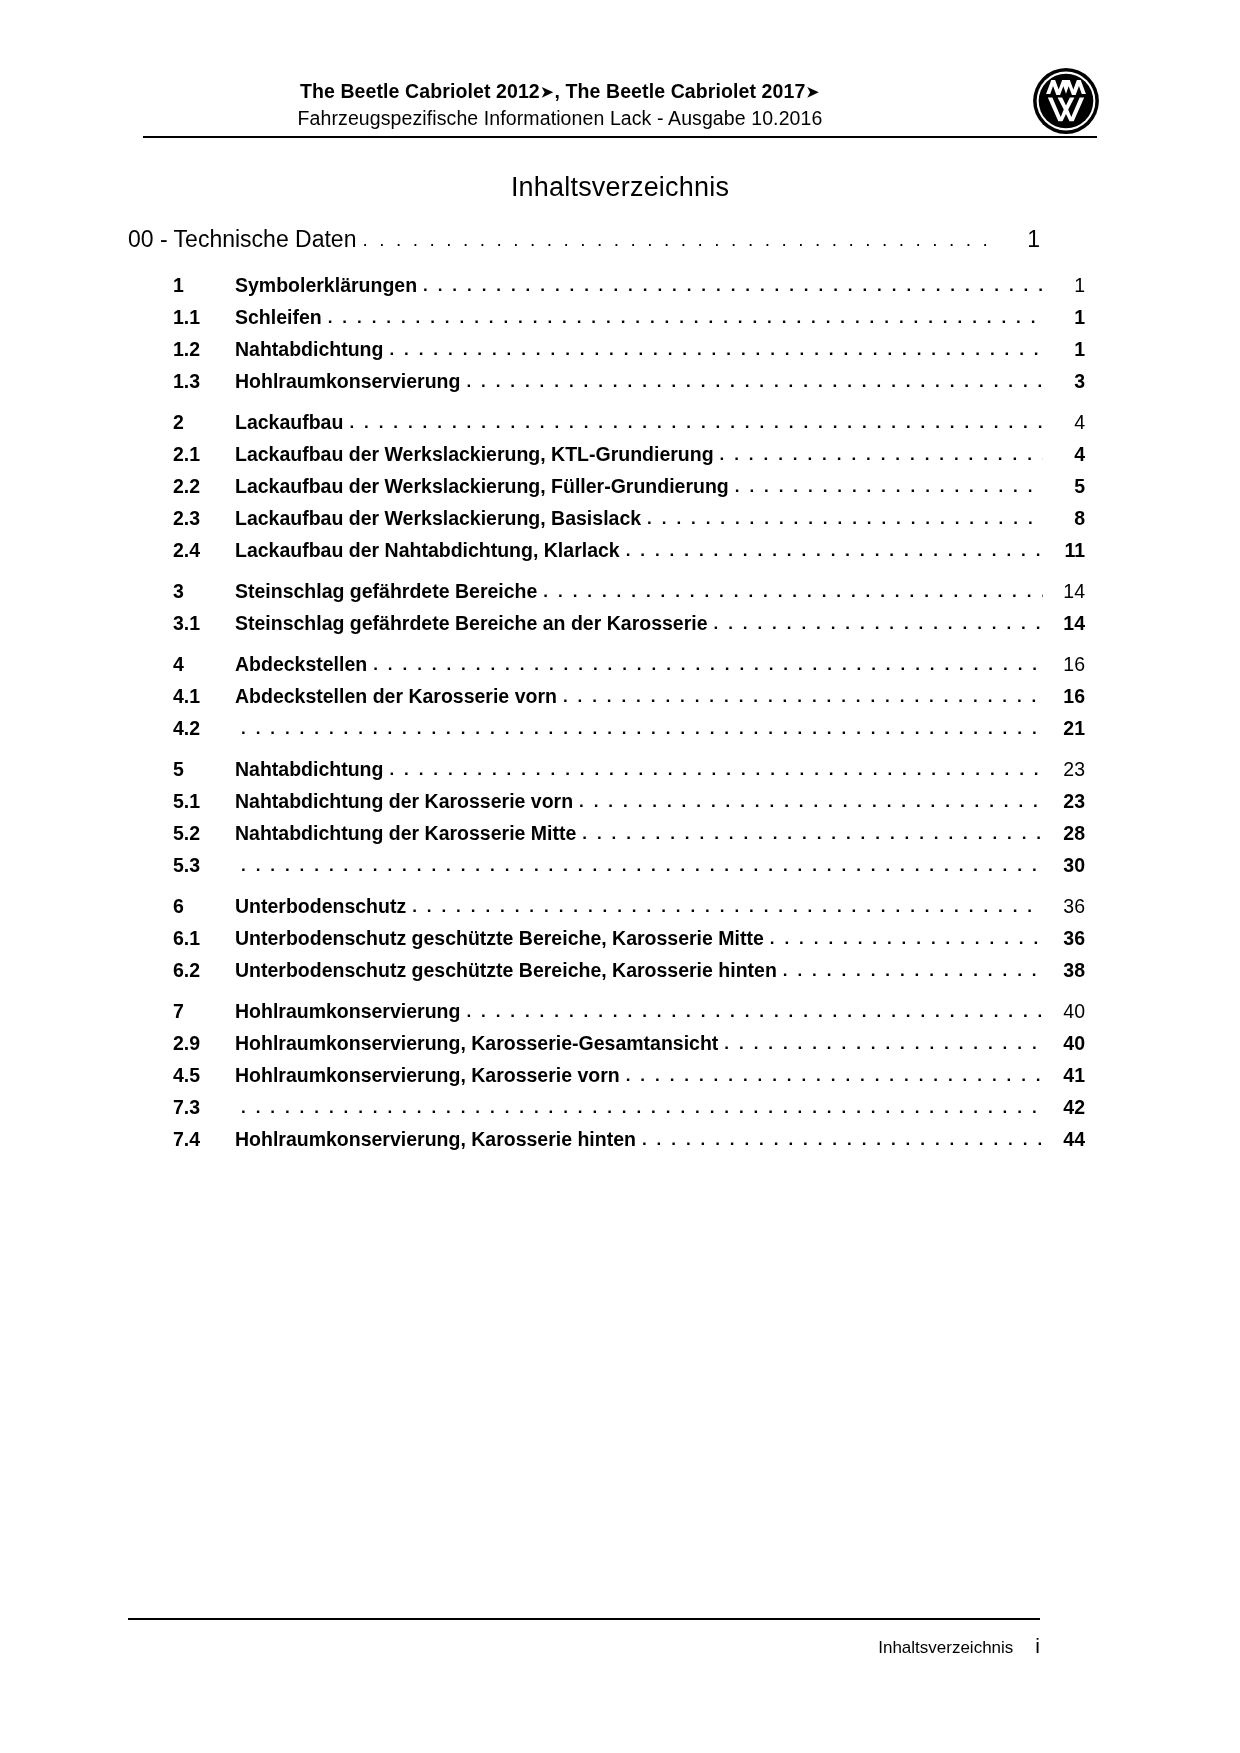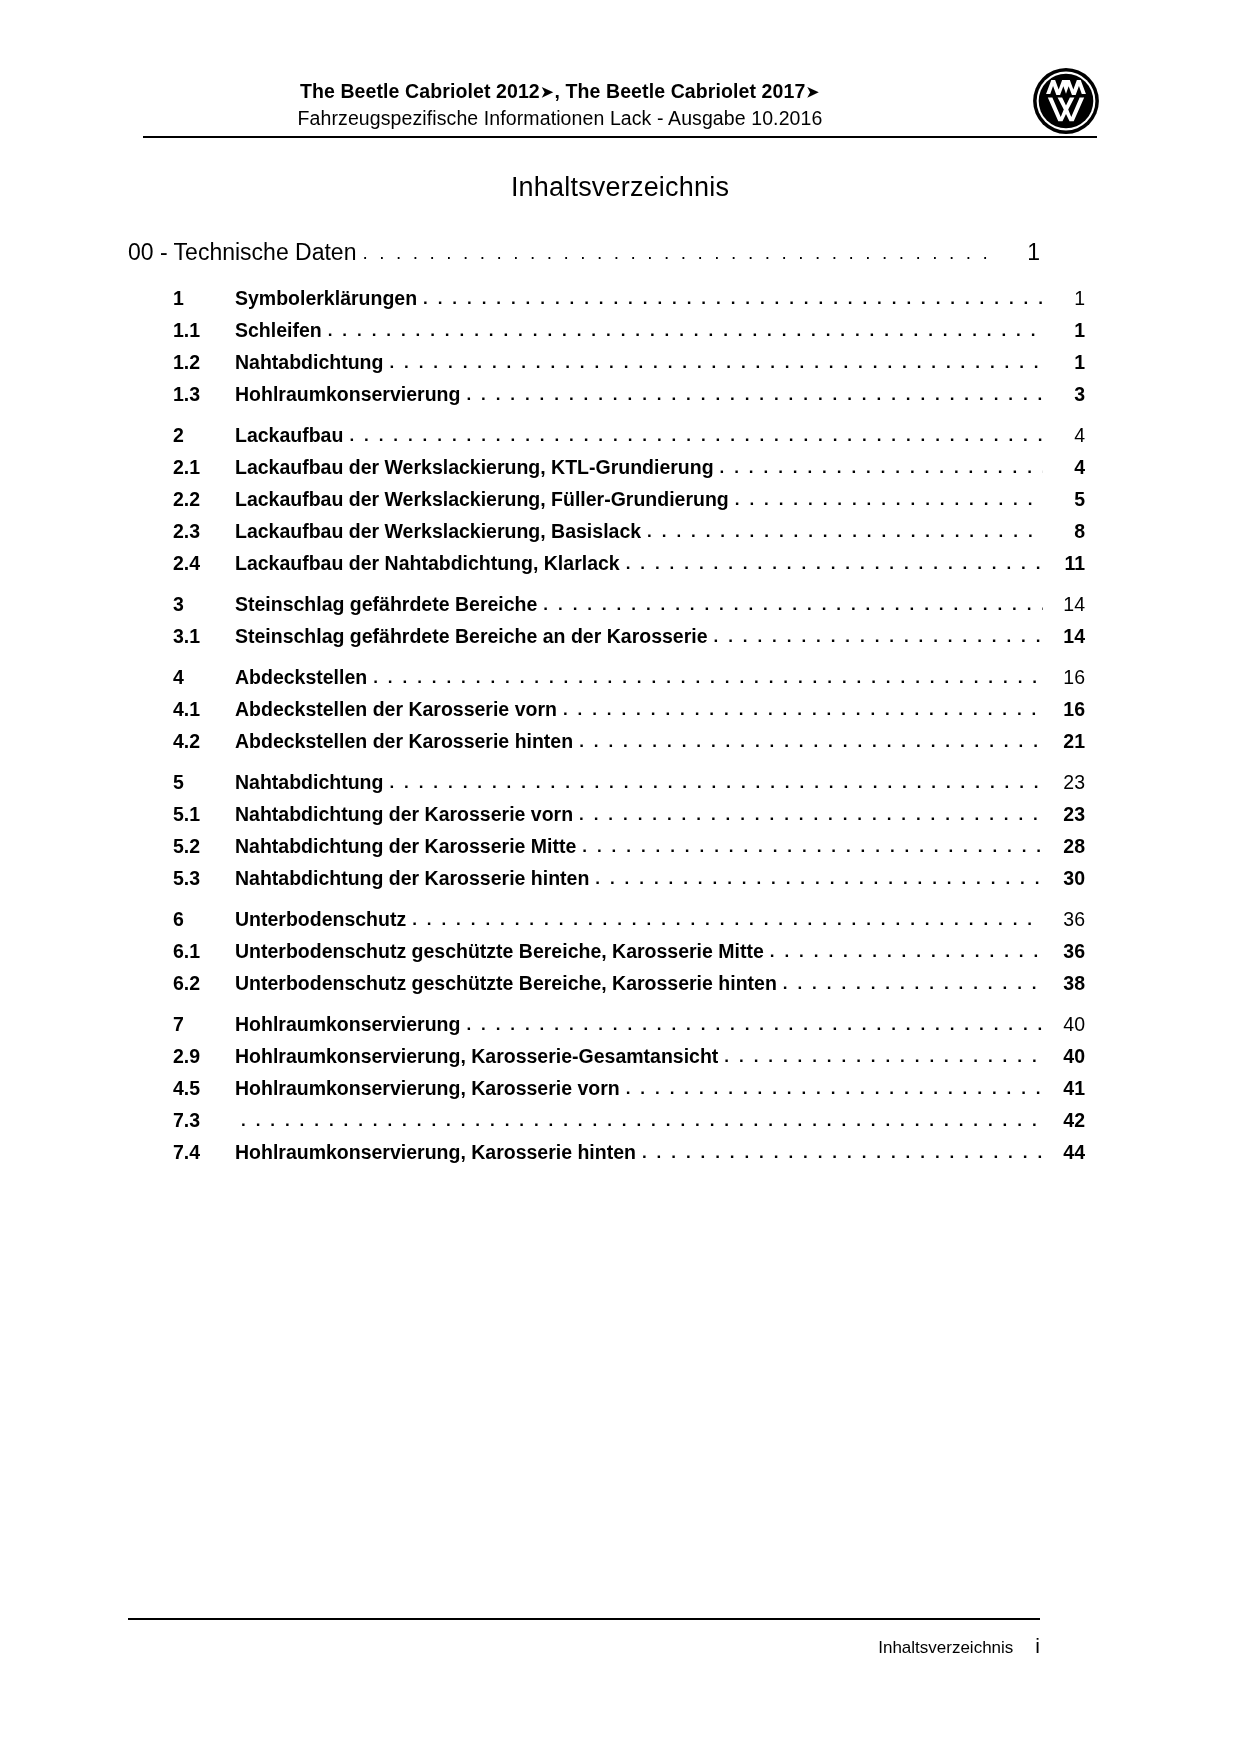--- a/index.html
+++ b/index.html
@@ -112,21 +112,21 @@
   .page-no {
     flex: 0 0 auto;
     text-align: right;
     white-space: nowrap;
   }
 
   
   .lvl0 {
     font-size: 23px;
     line-height: 40px;
-    margin-top: 20px;
+    margin-top: 7px;
   }
   .lvl0 .num { width: 0; }
   .lvl0 .label { font-weight: normal; }
   .lvl0 .page-no { width: 38px; }
   .lvl0 .dots { letter-spacing: 3.1px; font-size: 19px; }
 
   
   .lvl1 {
     font-size: 19.5px;
     line-height: 31px;
@@ -281,21 +281,20 @@
         <span class="page-no">16</span>
       </div>
       <div class="toc-row lvl2">
         <span class="num">4.1</span>
         <span class="label">Abdeckstellen der Karosserie vorn</span>
         <span class="dots">. . . . . . . . . . . . . . . . . . . . . . . . . . . . . . . . . . . . . . . . . . . . . . . . . . . . . . . . . . . . . . . . . . . . . . . . . . . . . . . . . . . . . . . . . . . . . . . . . . . . . . . . . . . . . . . . . . . . . . . . </span>
         <span class="page-no">16</span>
       </div>
       <div class="toc-row lvl2">
         <span class="num">4.2</span>
-        <span class="label">Abdeckstellen der Karosserie hinten</span>
         <span class="dots">. . . . . . . . . . . . . . . . . . . . . . . . . . . . . . . . . . . . . . . . . . . . . . . . . . . . . . . . . . . . . . . . . . . . . . . . . . . . . . . . . . . . . . . . . . . . . . . . . . . . . . . . . . . . . . . . . . . . . . . . </span>
         <span class="page-no">21</span>
       </div>
       <div class="group-gap"></div>
       <div class="toc-row lvl1">
         <span class="num">5</span>
         <span class="label">Nahtabdichtung</span>
         <span class="dots">. . . . . . . . . . . . . . . . . . . . . . . . . . . . . . . . . . . . . . . . . . . . . . . . . . . . . . . . . . . . . . . . . . . . . . . . . . . . . . . . . . . . . . . . . . . . . . . . . . . . . . . . . . . . . . . . . . . . . . . . </span>
         <span class="page-no">23</span>
       </div>
@@ -306,21 +305,20 @@
         <span class="page-no">23</span>
       </div>
       <div class="toc-row lvl2">
         <span class="num">5.2</span>
         <span class="label">Nahtabdichtung der Karosserie Mitte</span>
         <span class="dots">. . . . . . . . . . . . . . . . . . . . . . . . . . . . . . . . . . . . . . . . . . . . . . . . . . . . . . . . . . . . . . . . . . . . . . . . . . . . . . . . . . . . . . . . . . . . . . . . . . . . . . . . . . . . . . . . . . . . . . . . </span>
         <span class="page-no">28</span>
       </div>
       <div class="toc-row lvl2">
         <span class="num">5.3</span>
-        <span class="label">Nahtabdichtung der Karosserie hinten</span>
         <span class="dots">. . . . . . . . . . . . . . . . . . . . . . . . . . . . . . . . . . . . . . . . . . . . . . . . . . . . . . . . . . . . . . . . . . . . . . . . . . . . . . . . . . . . . . . . . . . . . . . . . . . . . . . . . . . . . . . . . . . . . . . . </span>
         <span class="page-no">30</span>
       </div>
       <div class="group-gap"></div>
       <div class="toc-row lvl1">
         <span class="num">6</span>
         <span class="label">Unterbodenschutz</span>
         <span class="dots">. . . . . . . . . . . . . . . . . . . . . . . . . . . . . . . . . . . . . . . . . . . . . . . . . . . . . . . . . . . . . . . . . . . . . . . . . . . . . . . . . . . . . . . . . . . . . . . . . . . . . . . . . . . . . . . . . . . . . . . . </span>
         <span class="page-no">36</span>
       </div>

